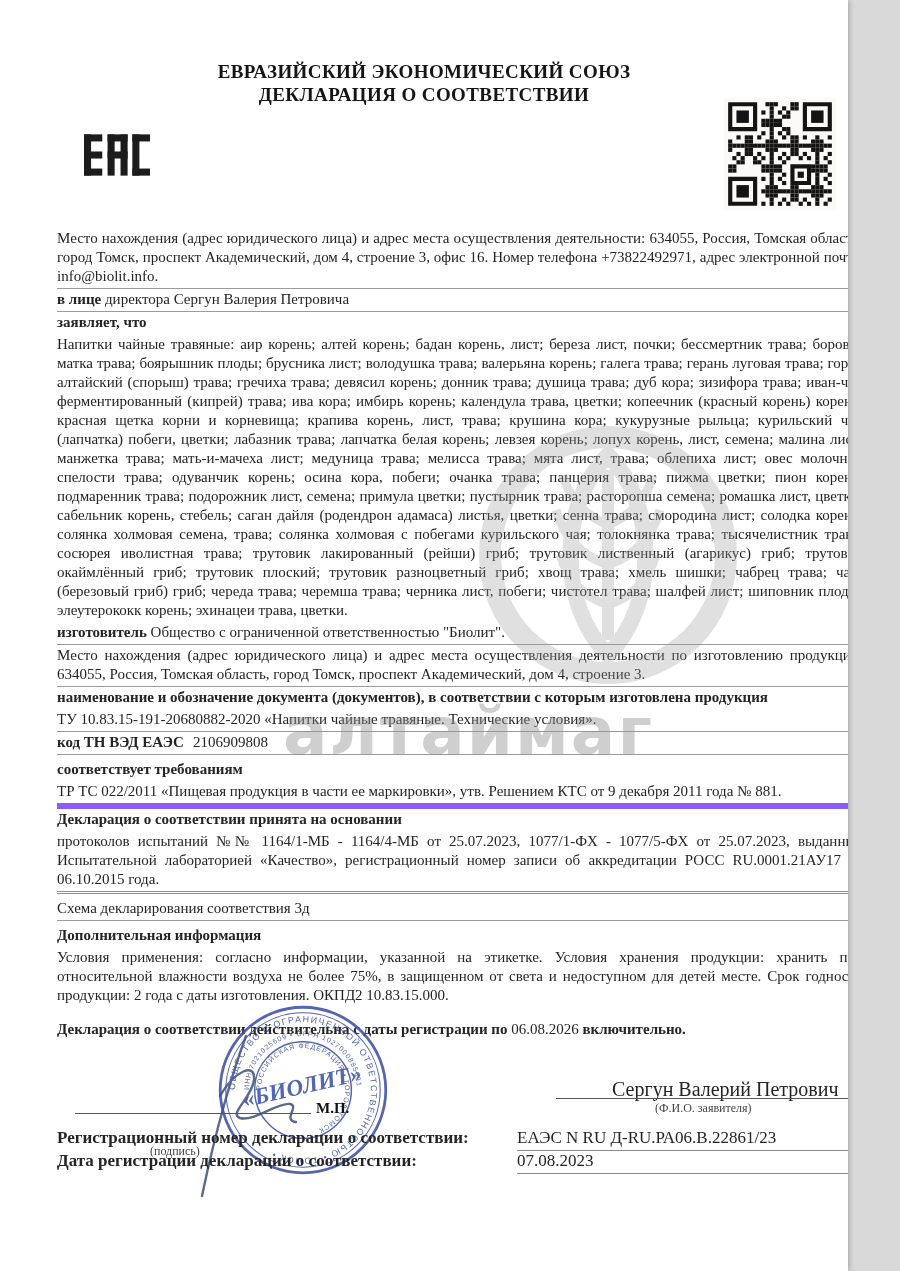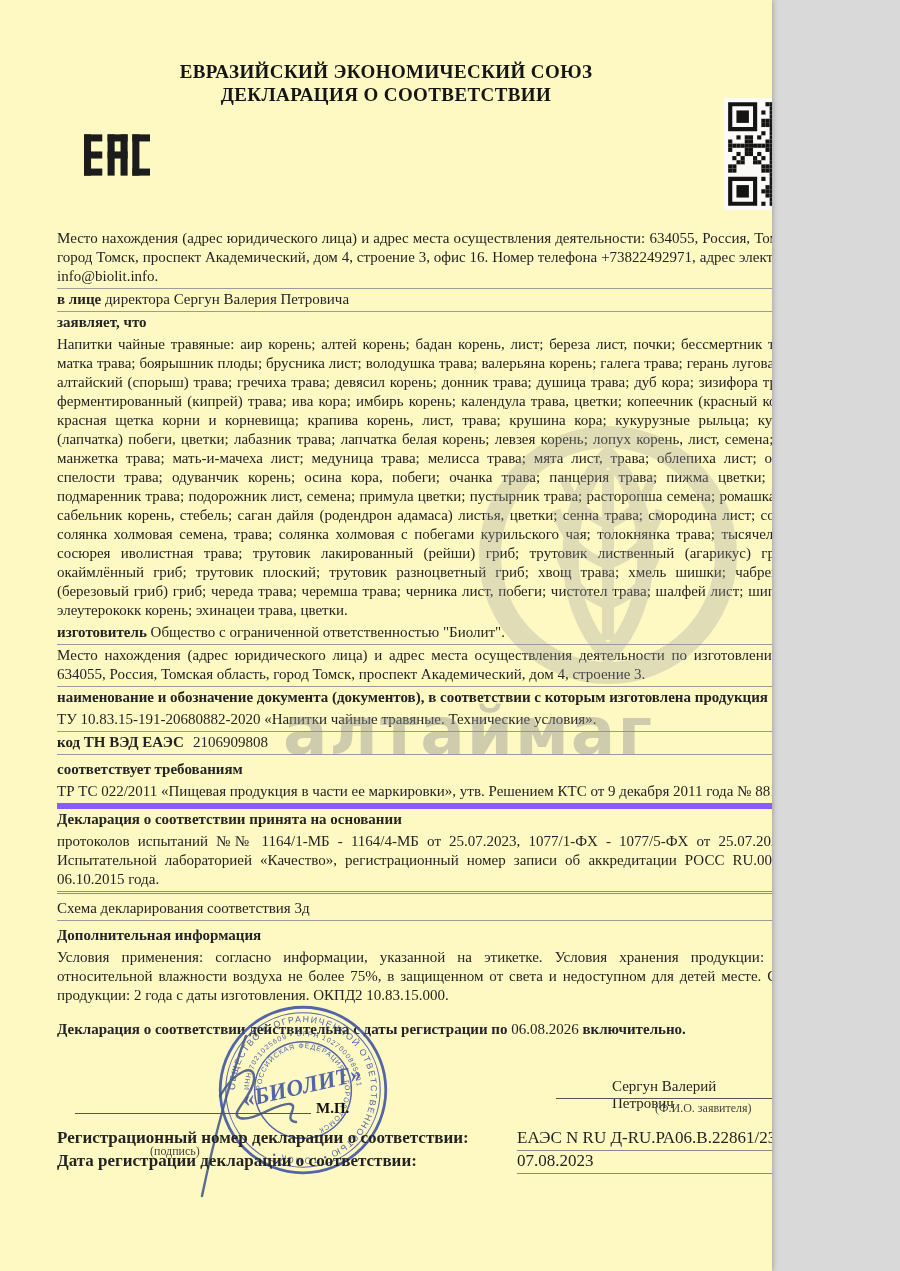--- a/index.html
+++ b/index.html
@@ -1,16 +1,16 @@
 <!DOCTYPE html>
 <html><head>
 <meta charset="utf-8">
 <style>
   html,body{margin:0;padding:0;background:#d9d9d9;}
-  .page{position:relative;width:772px;height:1271px;background:#fef9c3;overflow:hidden;
+  .page{position:relative;width:848px;height:1271px;background:#ffffff;overflow:hidden;
         font-family:"Liberation Serif",serif;color:#242424;box-shadow:0 0 6px rgba(0,0,0,.35);}
   
   .title{position:absolute;top:60px;left:0;width:100%;text-align:center;
          font-weight:bold;font-size:19px;line-height:23px;letter-spacing:.4px;color:#151515;}
   .eac{position:absolute;left:84px;top:123px;}
   .qr{position:absolute;left:724px;top:98px;}
   
   .content{position:absolute;top:228px;left:57px;width:806px;font-size:15px;line-height:19px;}
   .row{text-align:justify;padding:1px 0 2px;}
   .u{border-bottom:1px solid #9b9b9b;}
@@ -20,21 +20,21 @@
   .code-lead{font-weight:bold;display:inline-block;width:136px;}
   
   .wm{position:absolute;pointer-events:none;font-family:"DejaVu Sans",sans-serif;color:#8f8f8f;}
   .wm-brand{left:283px;top:693px;font-size:66px;font-weight:bold;letter-spacing:2px;opacity:.42;}
   .wm-tag{left:330px;top:787px;font-size:27px;letter-spacing:3px;opacity:.45;}
   .wm-logo{left:468px;top:415px;opacity:.30;}
   
   .sigline{position:absolute;left:75px;top:1112px;width:236px;border-bottom:1px solid #555;height:1px;}
   .siglabel{position:absolute;left:150px;top:1144px;font-size:12px;color:#444;}
   .mp{position:absolute;left:316px;top:1076px;font-weight:bold;font-size:15px;color:#111;margin-top:24px;}
-  .fio{position:absolute;left:612px;top:1078px;font-size:15px;}
+  .fio{position:absolute;left:612px;top:1078px;font-size:20px;}
   .fioline{position:absolute;left:556px;top:1097px;width:306px;border-bottom:1px solid #555;height:1px;}
   .fiolabel{position:absolute;left:655px;top:1101px;font-size:12px;color:#444;}
   .stamp{position:absolute;left:210px;top:997px;opacity:.88;}
   .signature{position:absolute;left:150px;top:1018px;}
   
   .regrow{position:absolute;left:57px;width:806px;font-size:17px;}
   .regrow .lbl{font-weight:bold;display:inline-block;width:460px;}
   .regrow .val{display:inline-block;width:344px;border-bottom:1px solid #8a8a8a;padding-bottom:2px;}
   .r1{top:1128px;} .r2{top:1151px;}
 </style>

